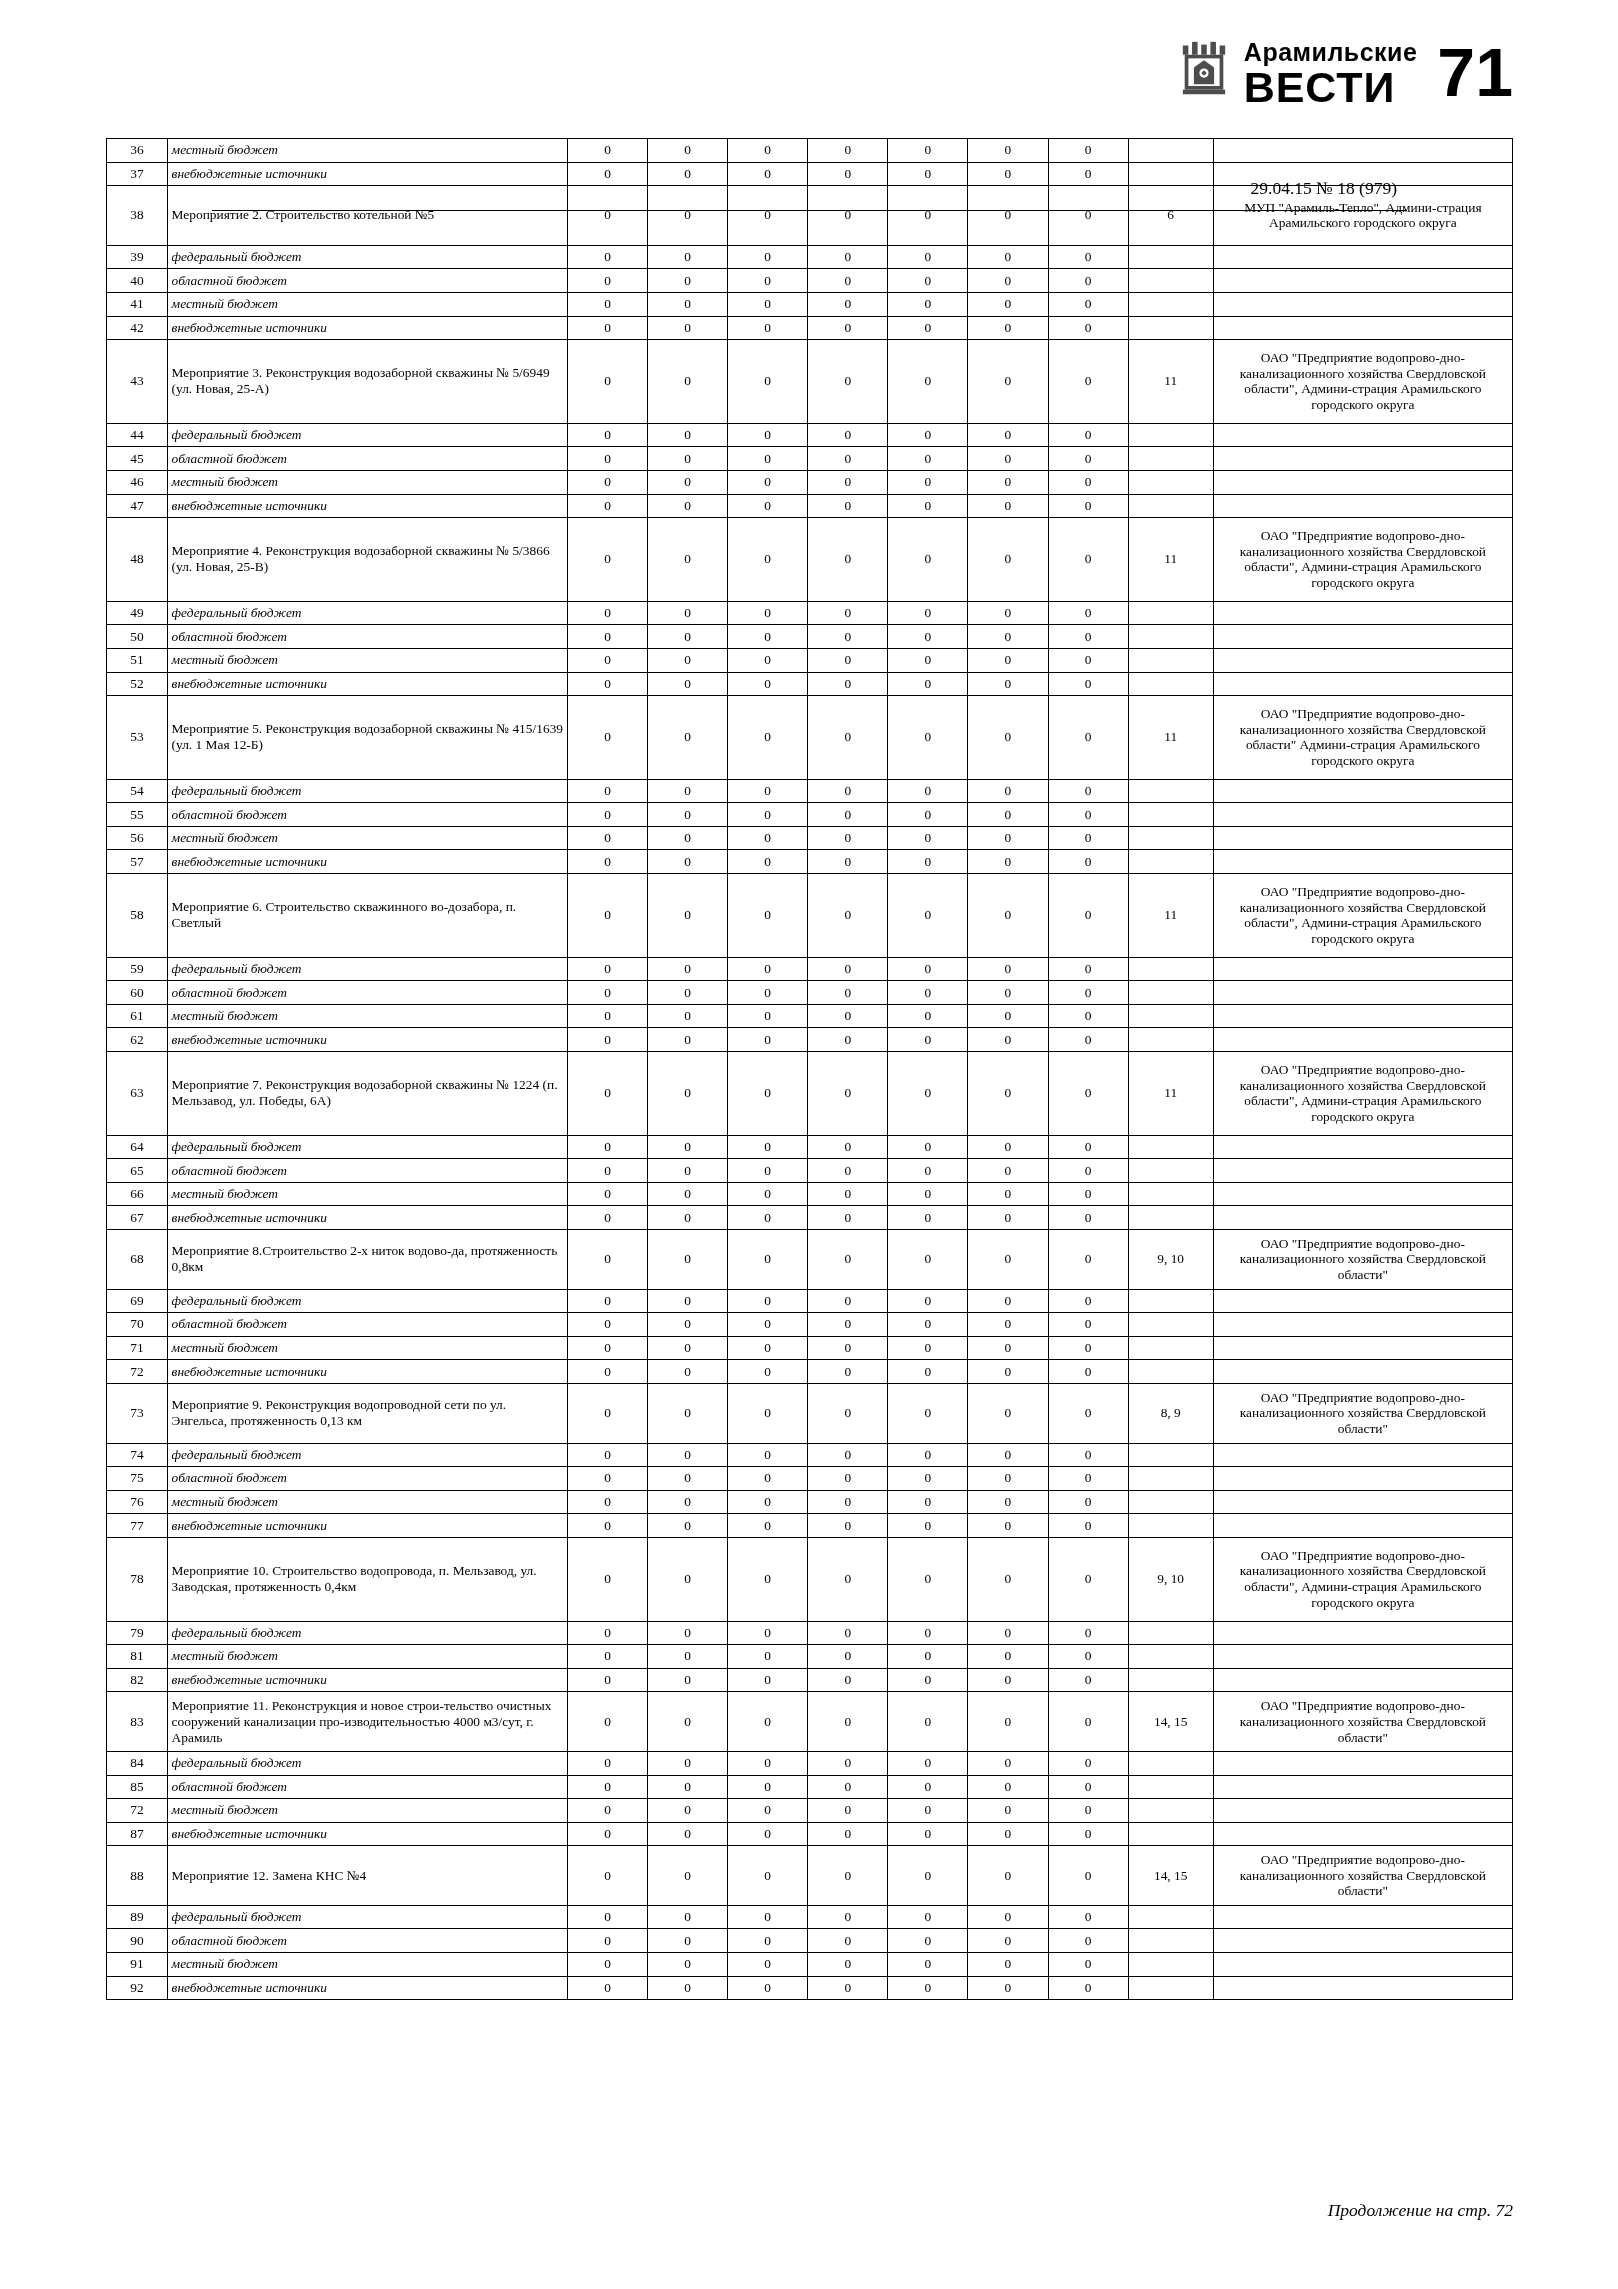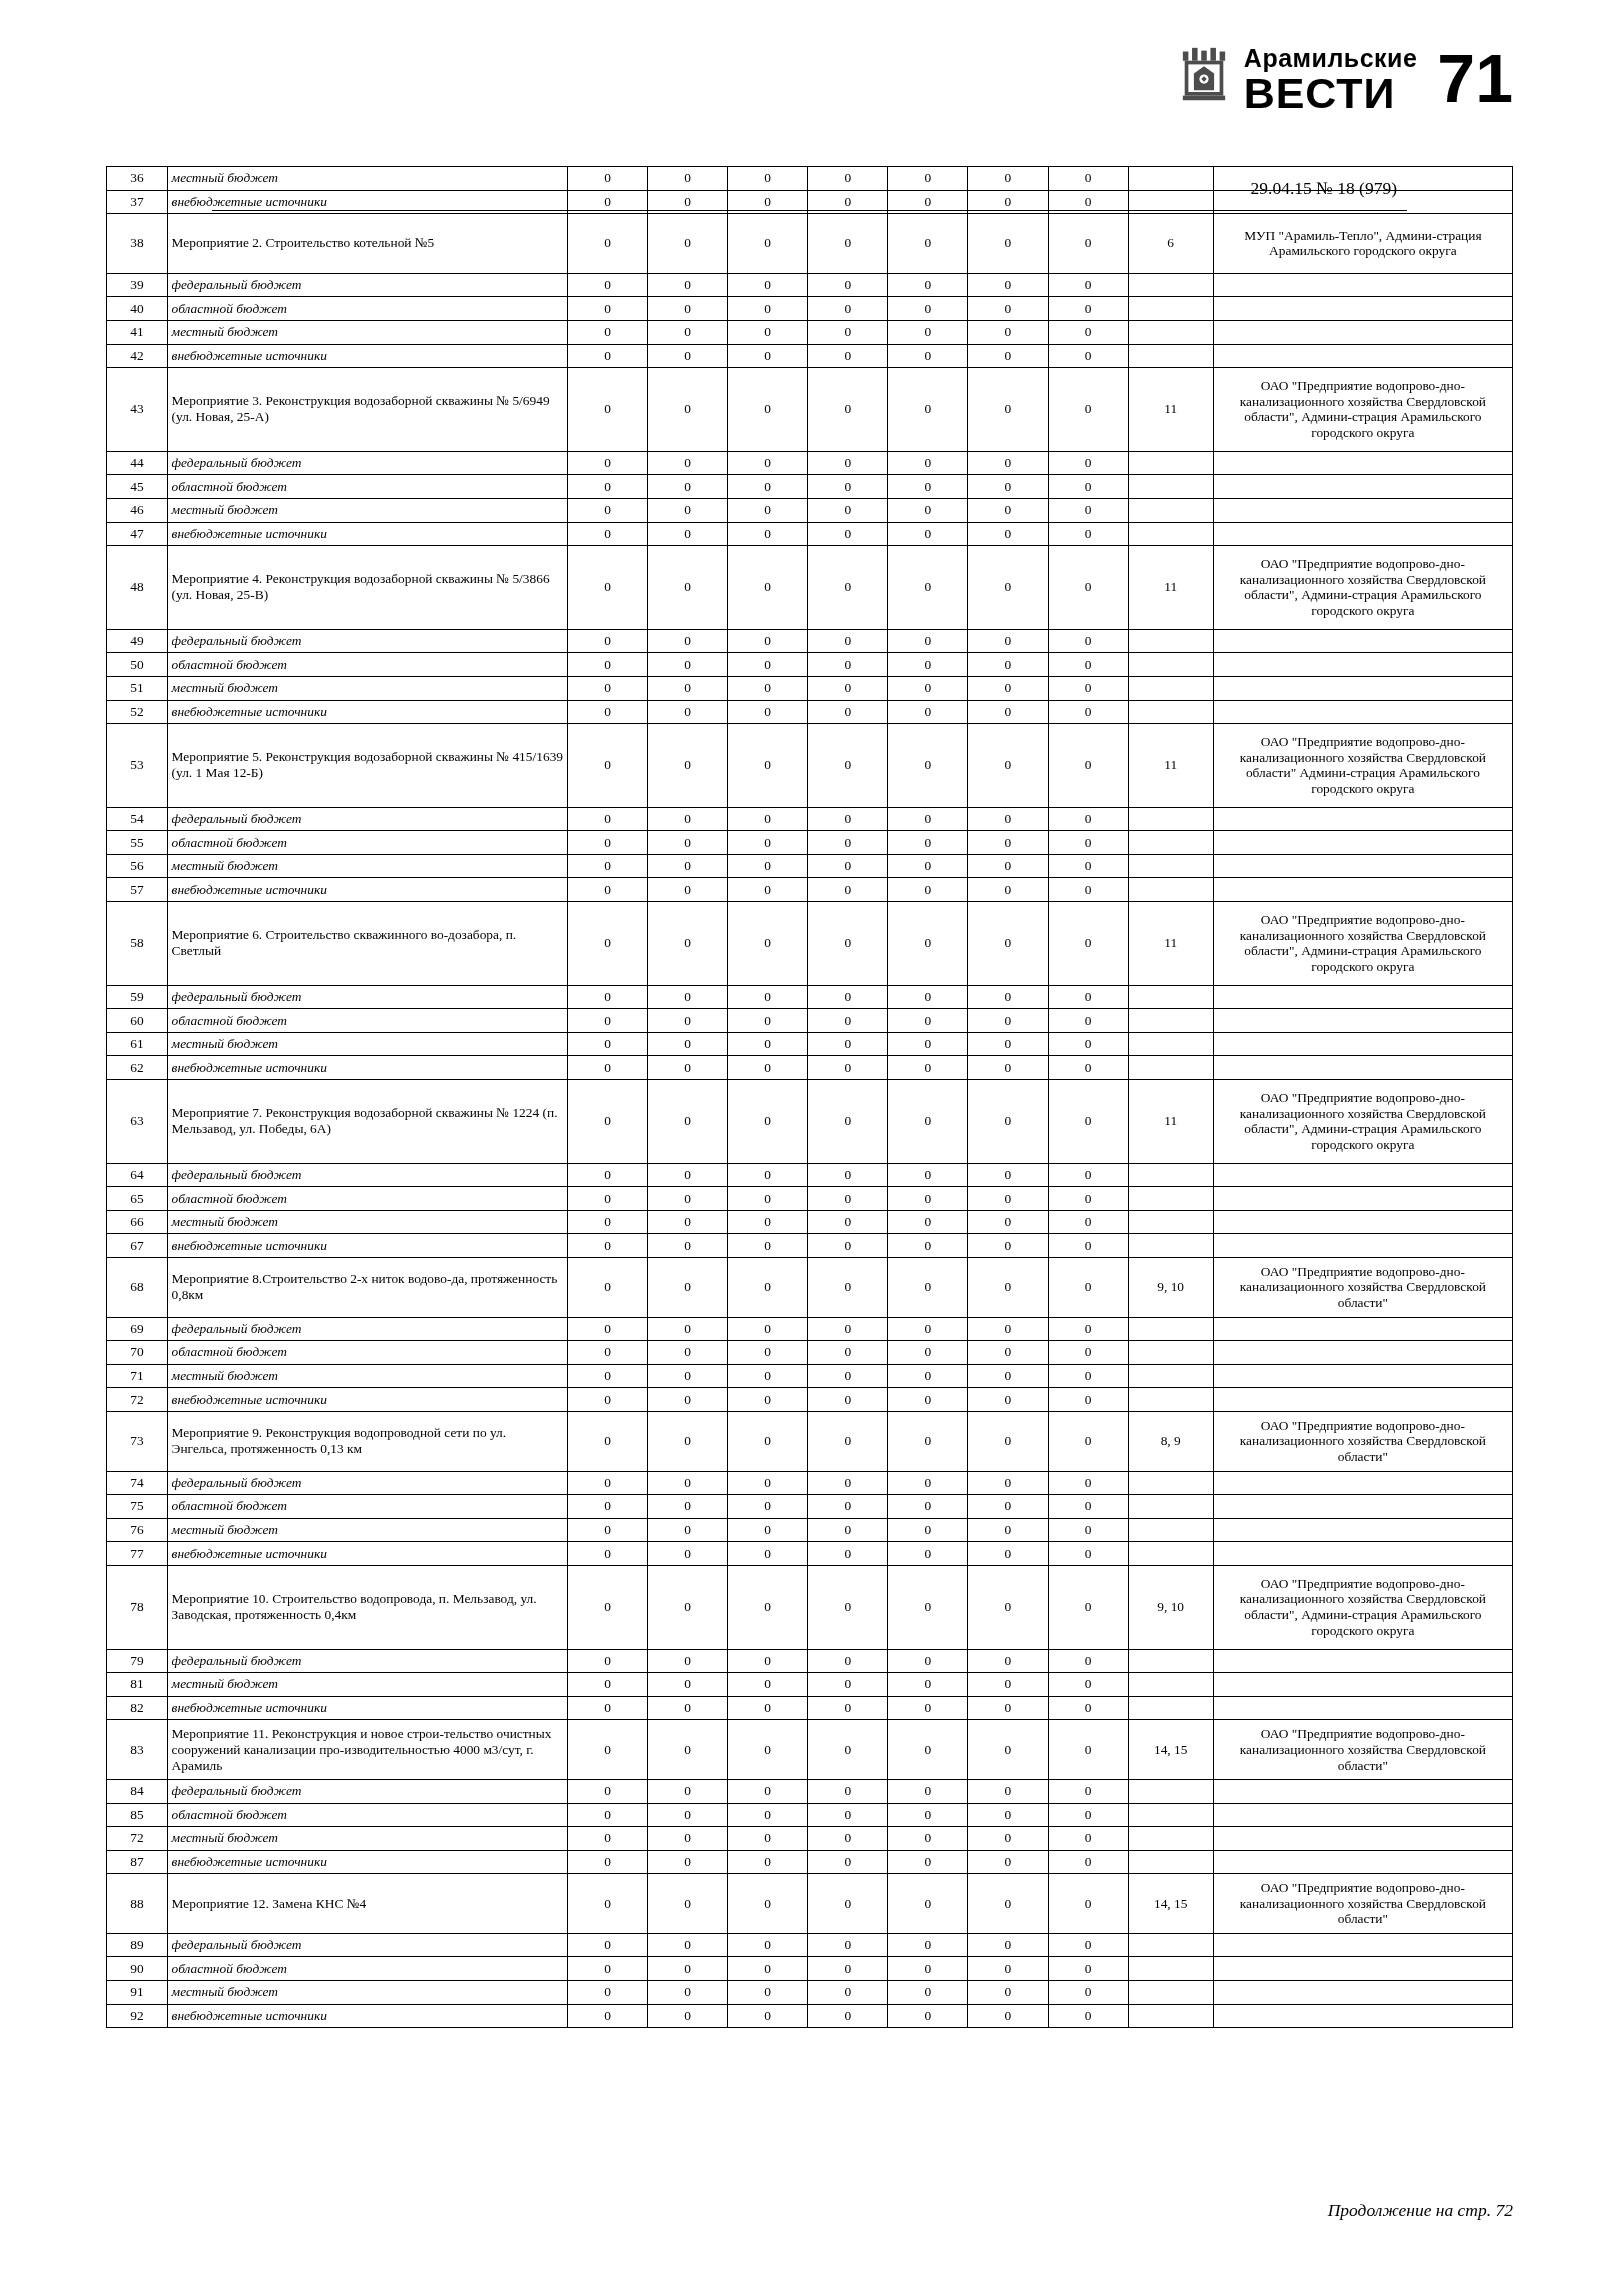--- a/index.html
+++ b/index.html
@@ -22,21 +22,21 @@
     padding: 0 106px;
   }
   
   .masthead {
     position: relative;
     height: 138px;
   }
   .masthead-inner {
     position: absolute;
     right: 0;
-    top: 46px;
+    top: 40px;
     display: flex;
     align-items: flex-start;
     gap: 20px;
   }
   .logo-block {
     display: flex;
     align-items: flex-start;
     gap: 13px;
   }
   .crest {
@@ -83,21 +83,20 @@
   }
   .rule {
     position: absolute;
     left: 106px;
     right: 106px;
     top: 210px;
     border-top: 1.5px solid #000;
   }
   
   table.doc {
-    margin-top: 28px;
     border-collapse: collapse;
     width: 100%;
     table-layout: fixed;
   }
   table.doc td {
     border: 0.9px solid #000;
     font-size: 13.4px;
     padding: 1.8px 3.7px;
     vertical-align: middle;
   }

